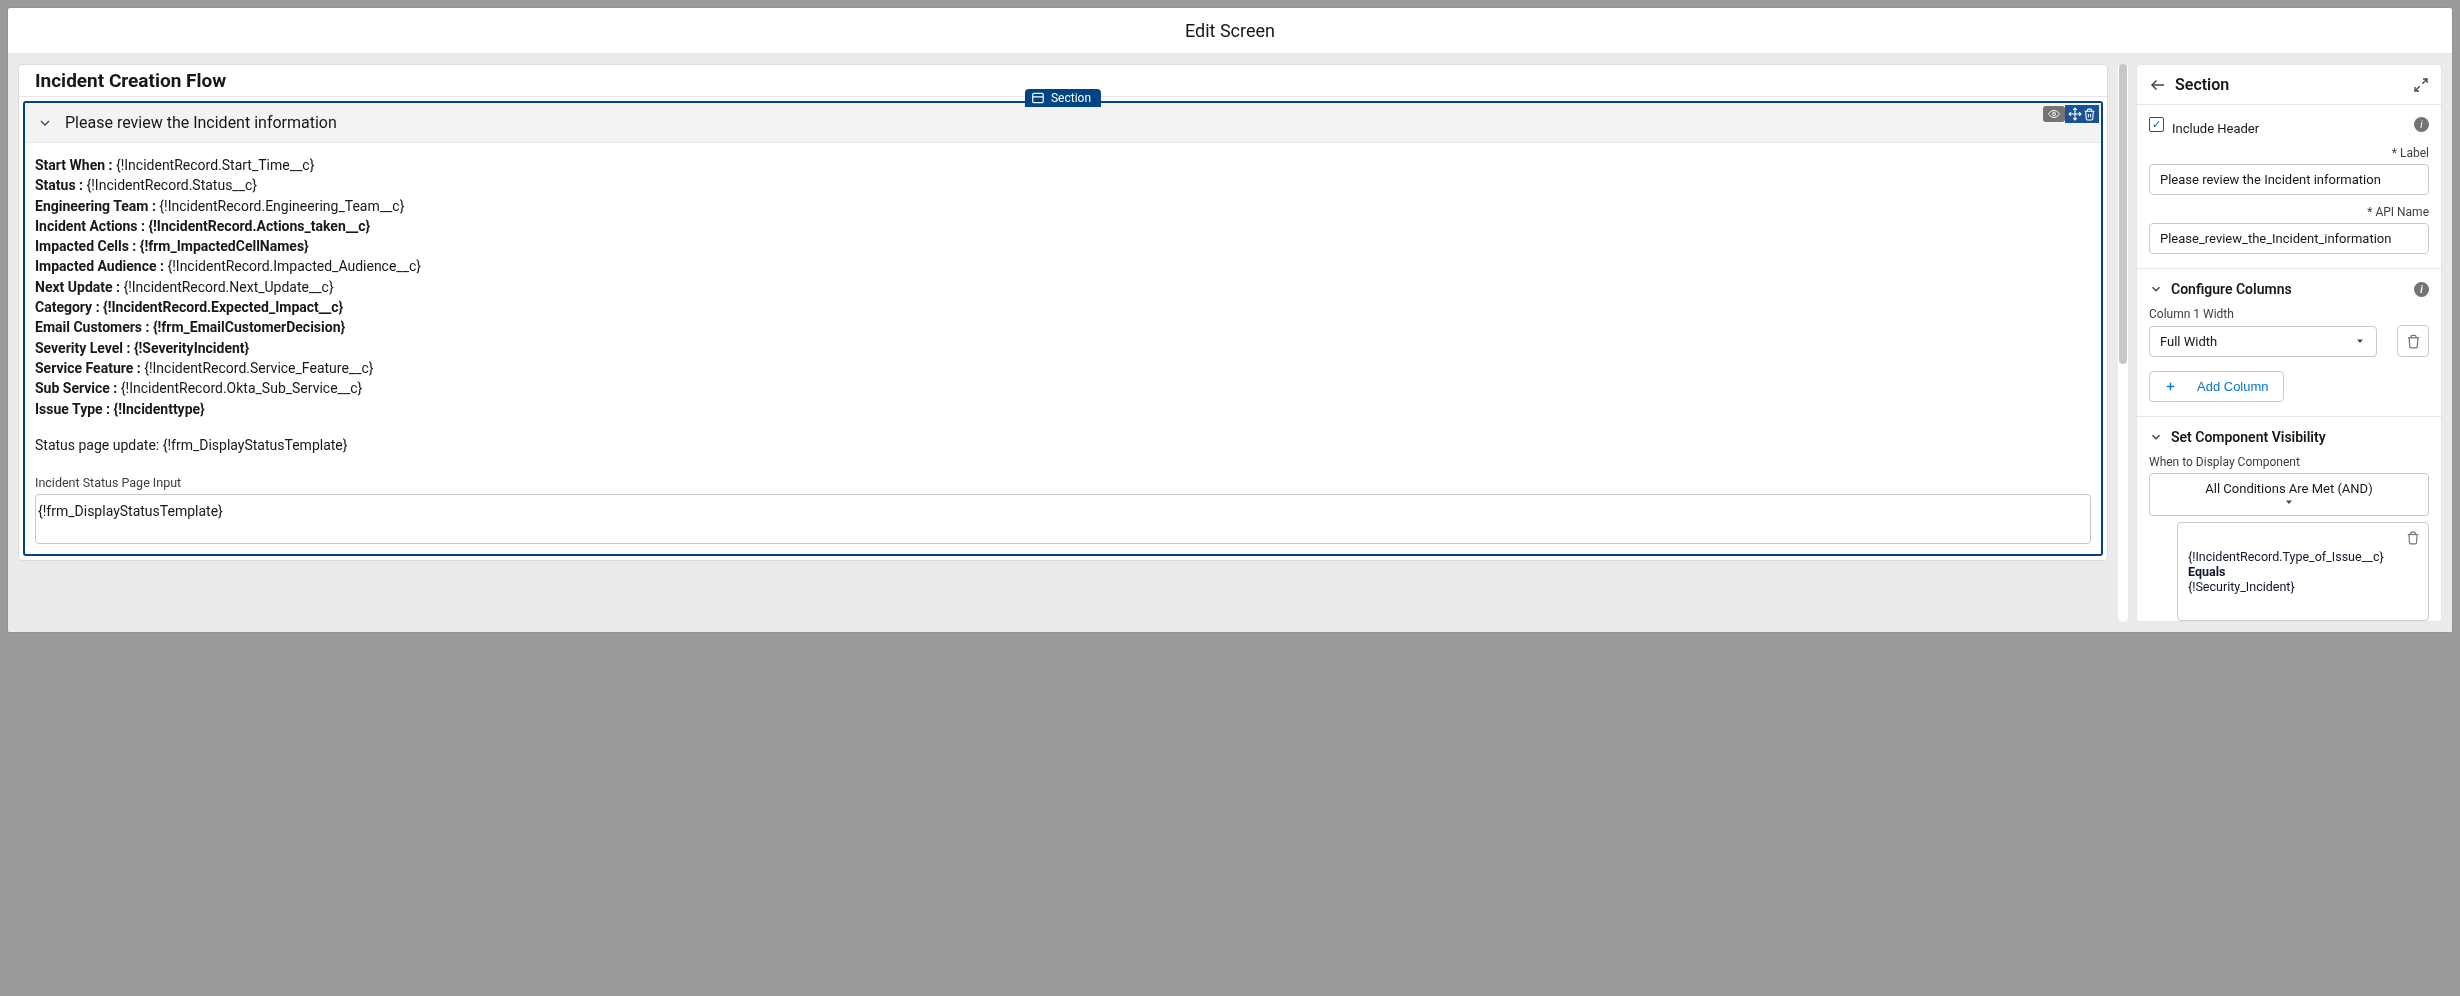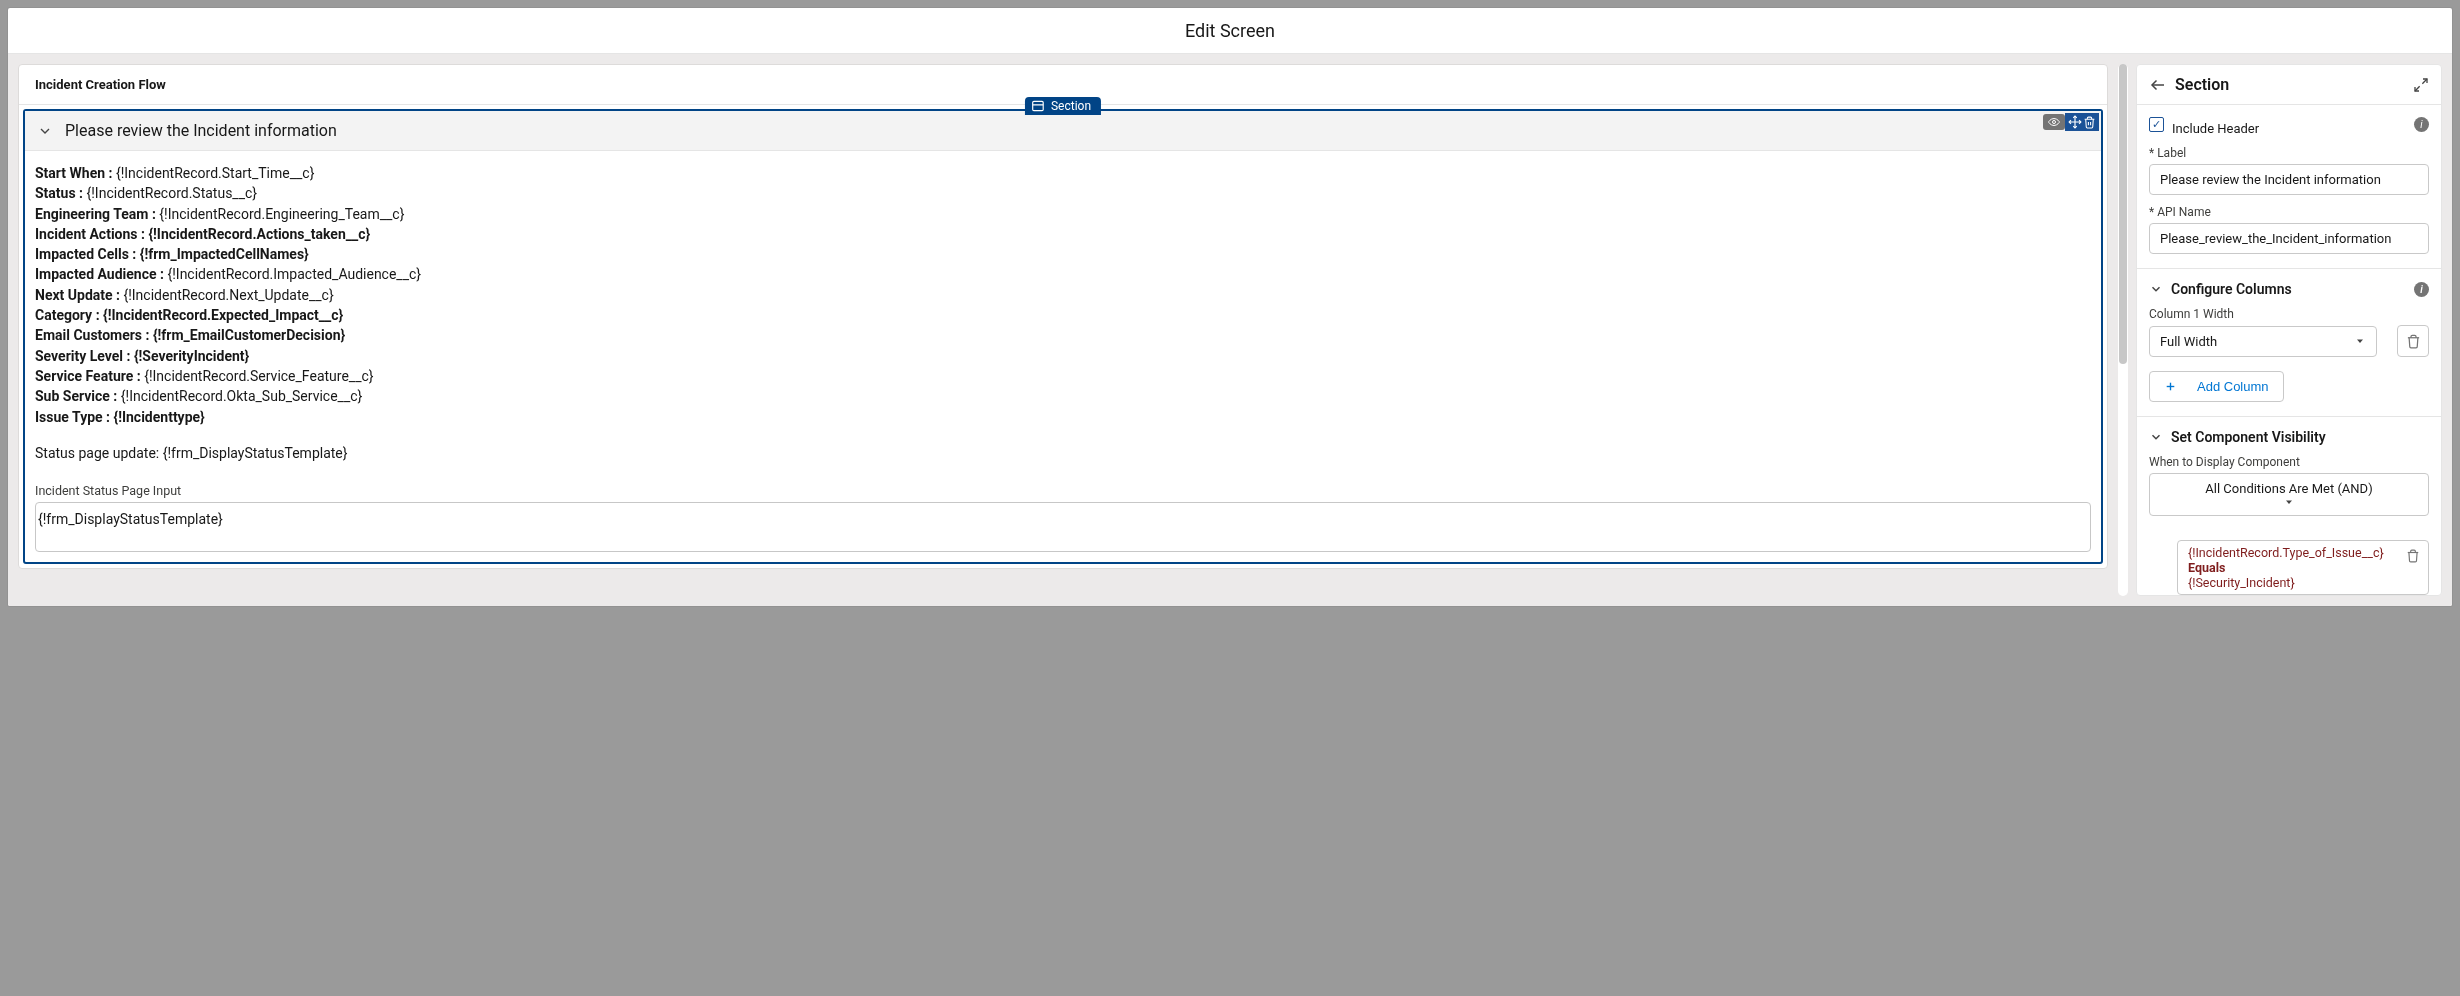--- a/index.html
+++ b/index.html
@@ -57,23 +57,23 @@
     margin: 0 10px 0 6px;
     display: flex;
     flex-direction: column;
   }
   .canvas-card {
     background: #fff;
     border: 1px solid #dddbda;
     border-radius: 4px;
   }
   .canvas-header {
-    padding: 12px 16px;
+    padding: 4px 16px;
     border-bottom: 1px solid #e5e5e5;
-    font-size: 13px;
+    font-size: 19px;
     font-weight: 700;
   }
   .canvas-body {
     padding: 4px;
     position: relative;
   }
   .section-tab {
     position: absolute;
     top: -14px;
     left: 50%;
@@ -174,21 +174,21 @@
   .chk-row { display:flex; align-items:center; gap:8px; }
   .chk {
     width: 15px; height: 15px; border: 1px solid #1b5297; border-radius: 2px;
     display:flex; align-items:center; justify-content:center; color:#1b5297; font-size:11px;
   }
   .info-dot {
     width: 15px; height: 15px; border-radius: 50%;
     background: #747474; color: #fff; font-size: 10px;
     display:flex; align-items:center; justify-content:center; font-style: italic;
   }
-  .req-label { font-size: 12px; color: #3e3e3c; margin-top: 10px; }
+  .req-label { font-size: 12px; color: #3e3e3c; margin-top: 10px; text-align: right; }
   .text-input {
     width: 100%;
     border: 1px solid #c9c9c9;
     border-radius: 4px;
     padding: 7px 10px;
     font-size: 13px;
     margin-top: 4px;
     font-family: inherit;
     color: #181818;
   }
@@ -220,26 +220,26 @@
     margin-top: 14px;
     border: 1px solid #c9c9c9;
     border-radius: 4px;
     padding: 7px 14px;
     font-size: 13px;
     background: #fff;
     color: #0176d3;
     display:inline-flex; align-items:center; gap:20px;
   }
   .condition-card {
-    margin: 24px 0 0 28px;
+    margin: 6px 0 0 28px;
     border: 1px solid #c9c9c9;
     border-radius: 4px;
-    padding: 4px 10px;
+    padding: 26px 10px;
     font-size: 12.5px;
-    color: #7f1d1d;
+    color: #0f172a;
     position: relative;
   }
   .condition-card .del {
     position: absolute; right: 8px; top: 8px; color: #747474;
   }
   svg { flex-shrink: 0; }
 </style>
 </head>
 <body>
 

